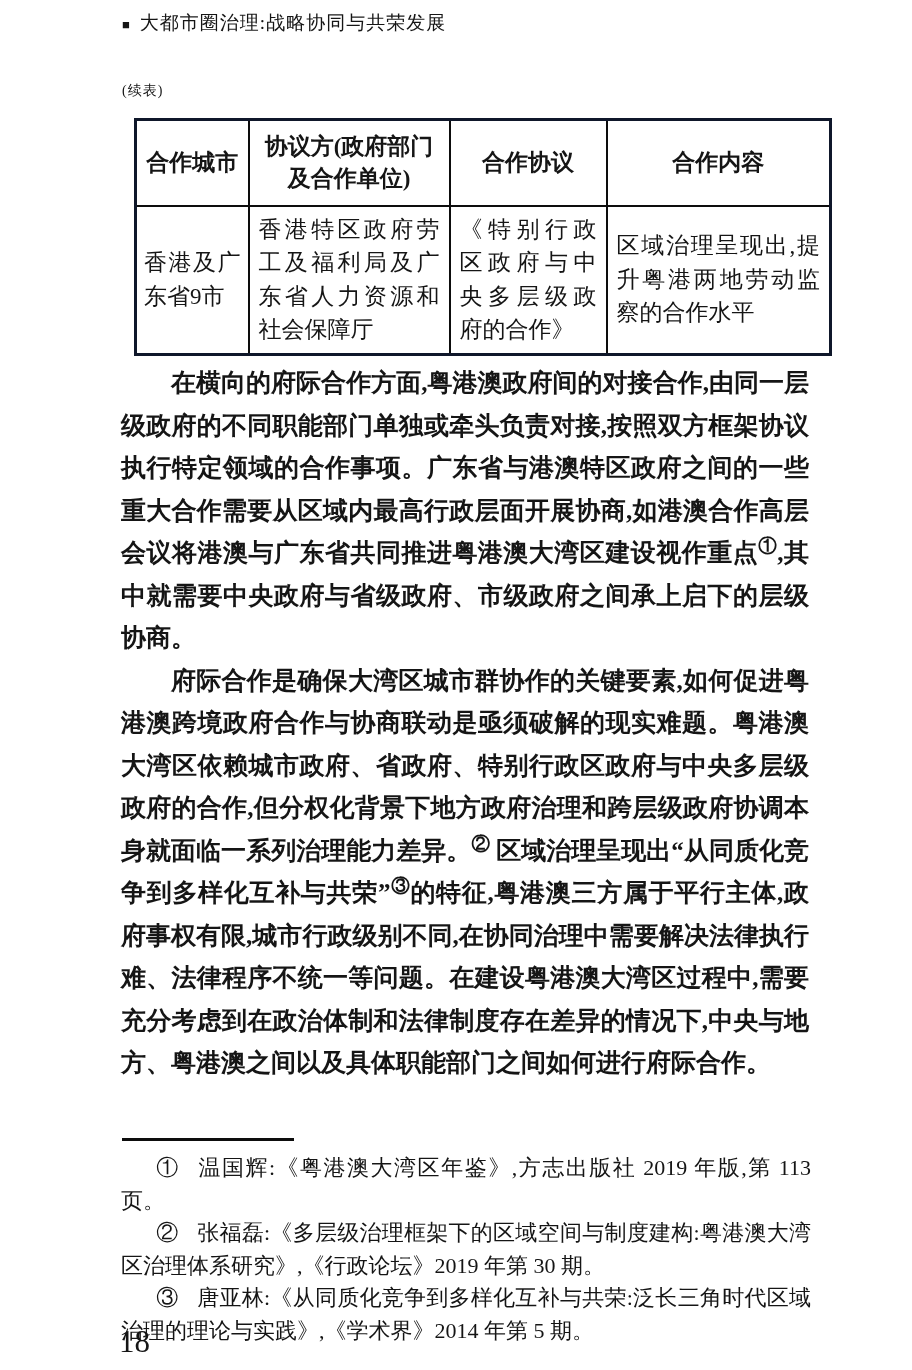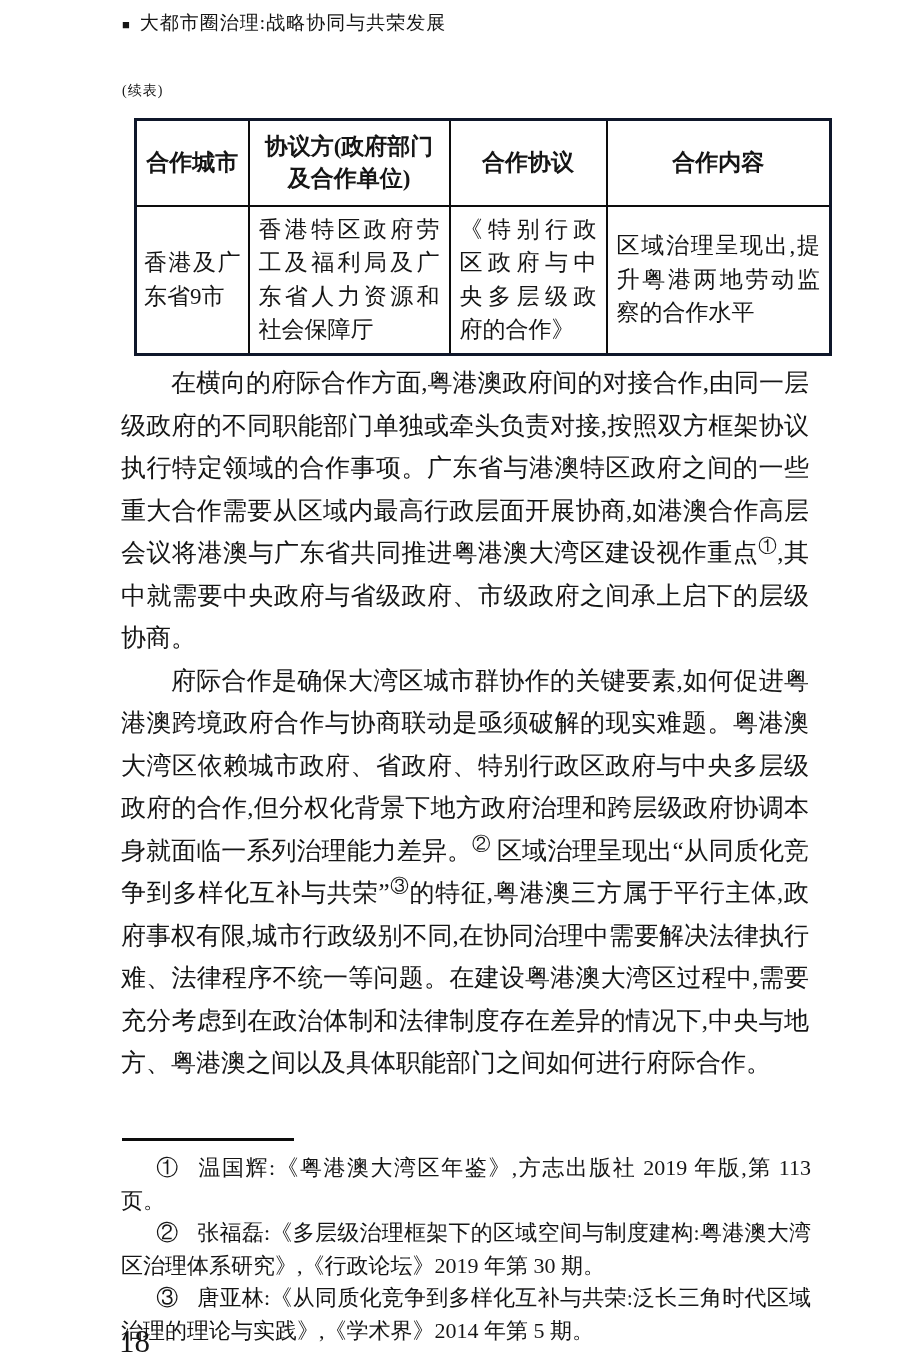--- a/index.html
+++ b/index.html
@@ -47,21 +47,21 @@
   .coop-table td {
     line-height:33.5px; padding:6px 9px;
     text-align:justify; text-align-last:left; text-justify:inter-character;
   }
   .coop-table td.c1 { padding:0 7px; }
 
   
   .body-text {
     position:absolute; left:121px; top:362px; width:688px;
     font-size:25px; line-height:42.5px;
-    text-align:justify; text-justify:inter-character;
+    text-align:justify; text-justify:inter-character;font-weight:bold;
   }
   .body-text p { text-indent:2em; }
   .fn-sup {
     font-size:0.74em; vertical-align:super; line-height:0;
   }
 
   
   .footnote-rule {
     position:absolute; left:122px; top:1138px;
     width:172px; height:3px; background:#0d0d0d;

